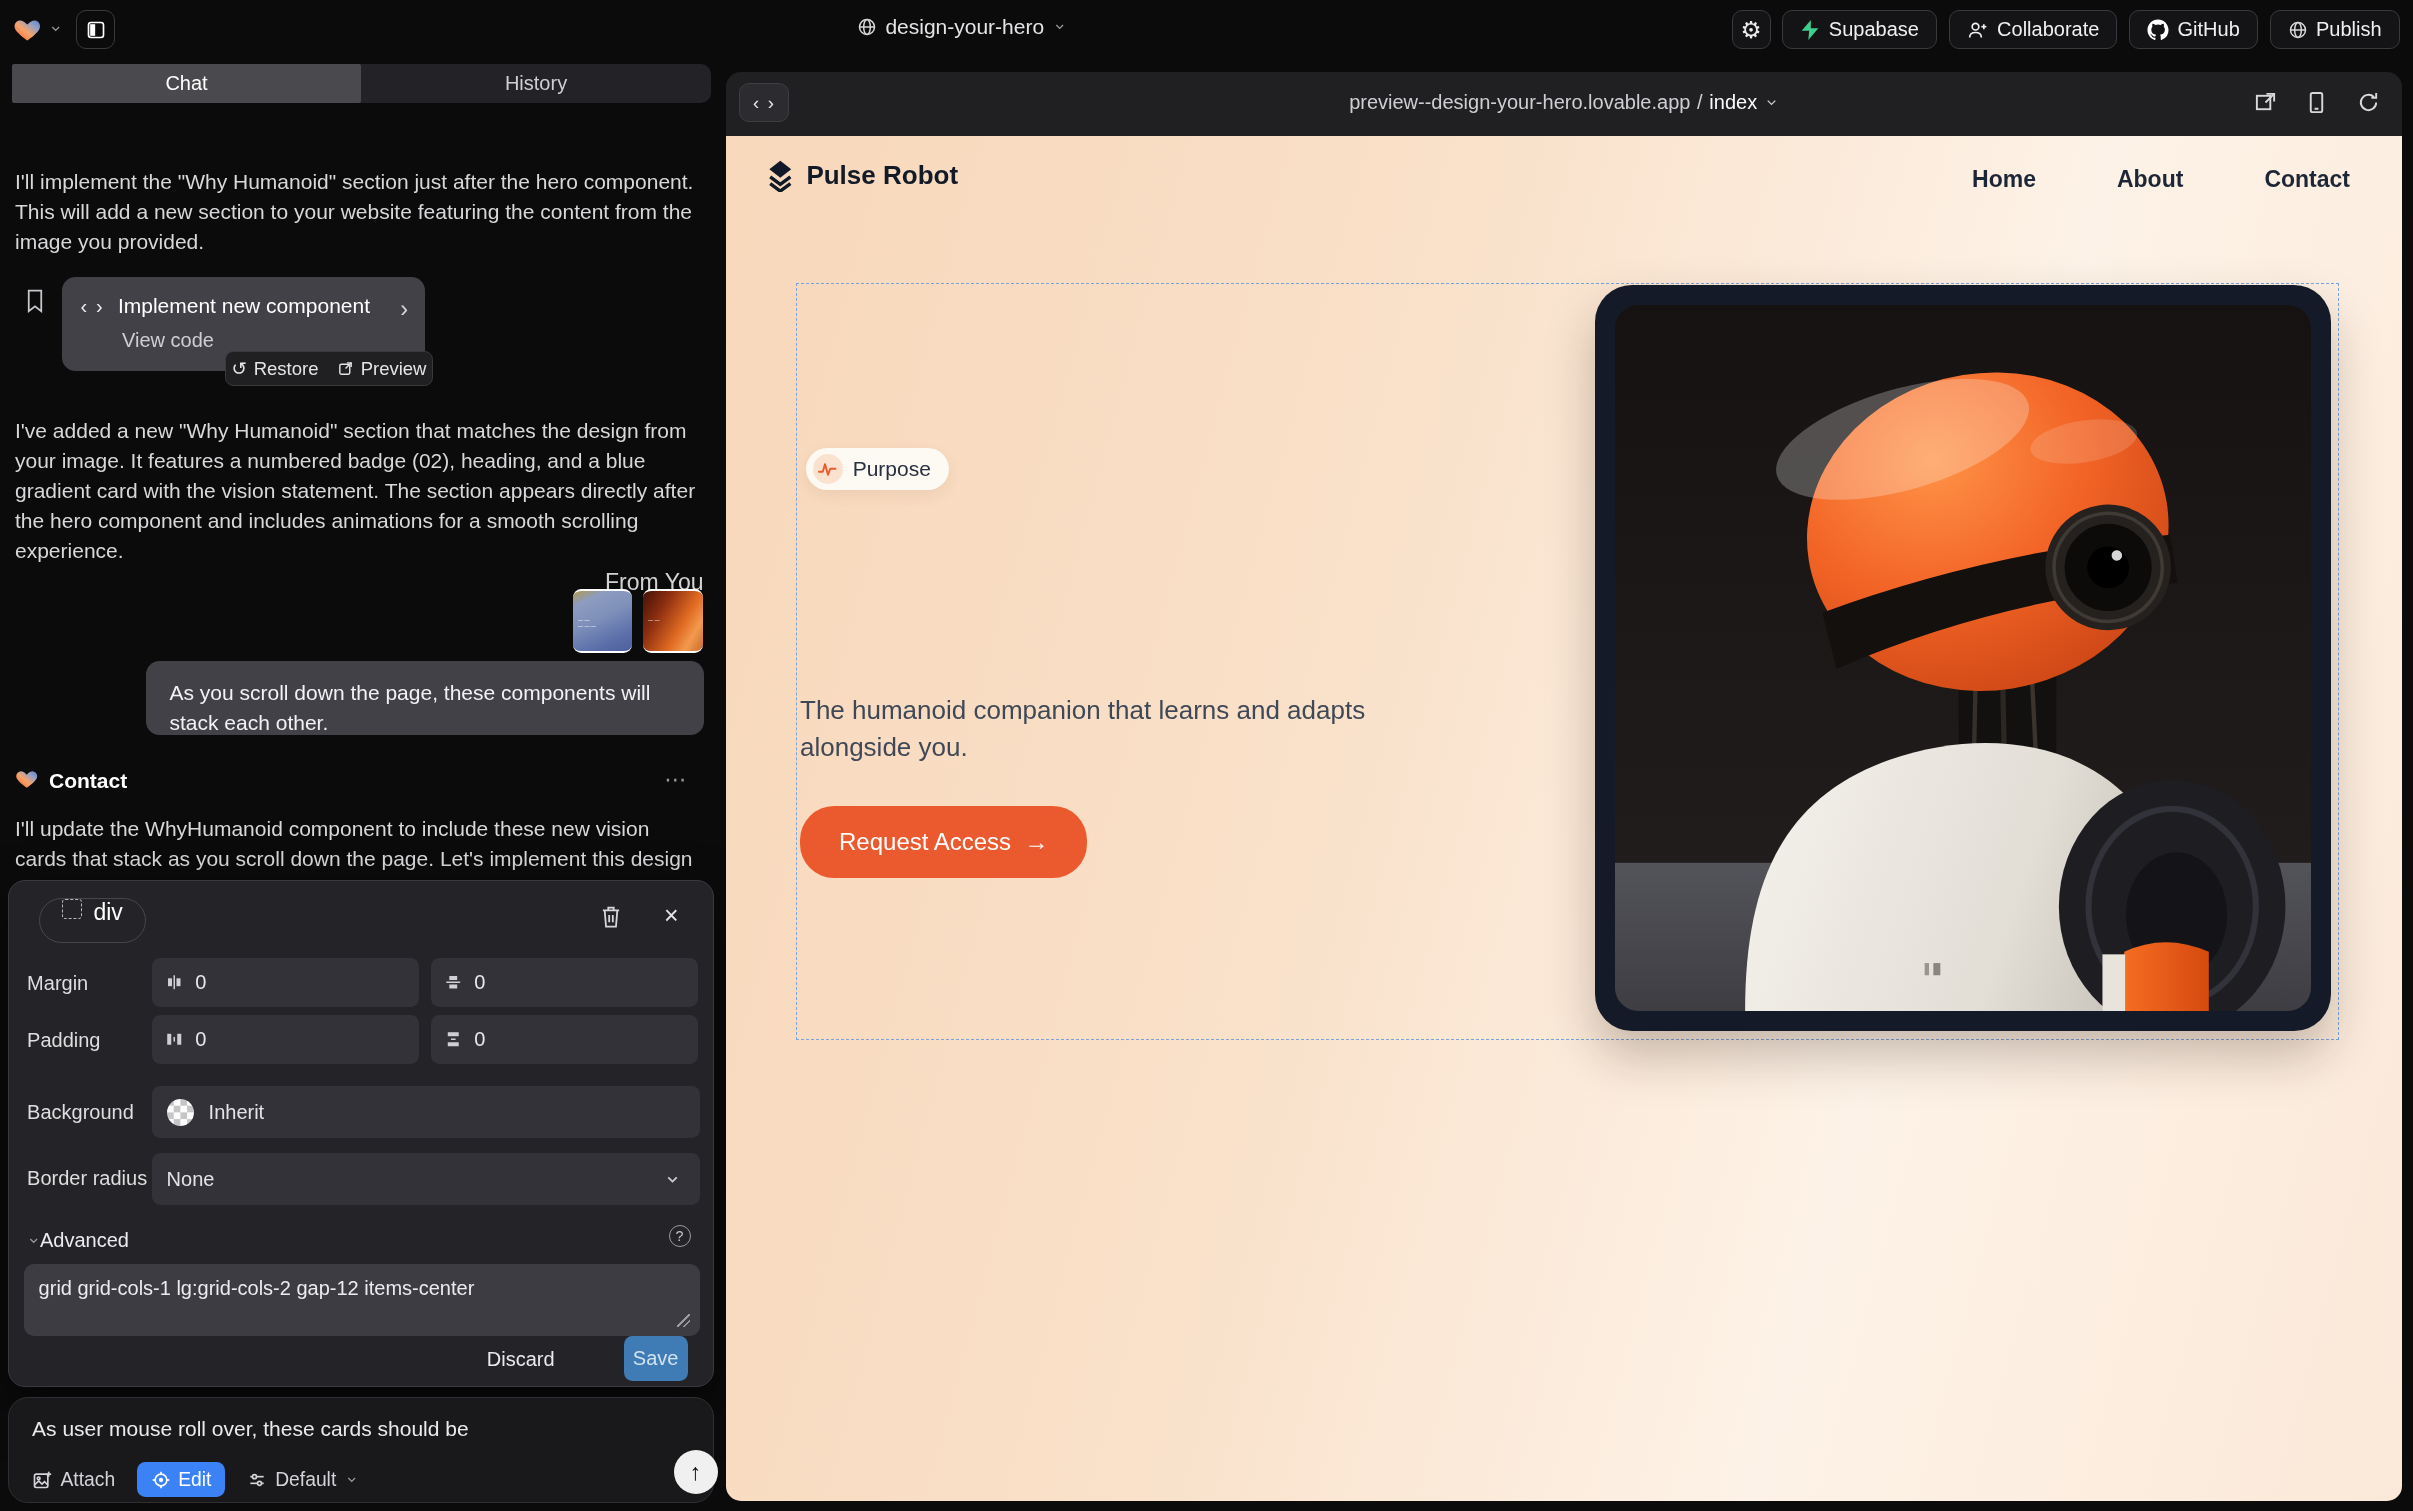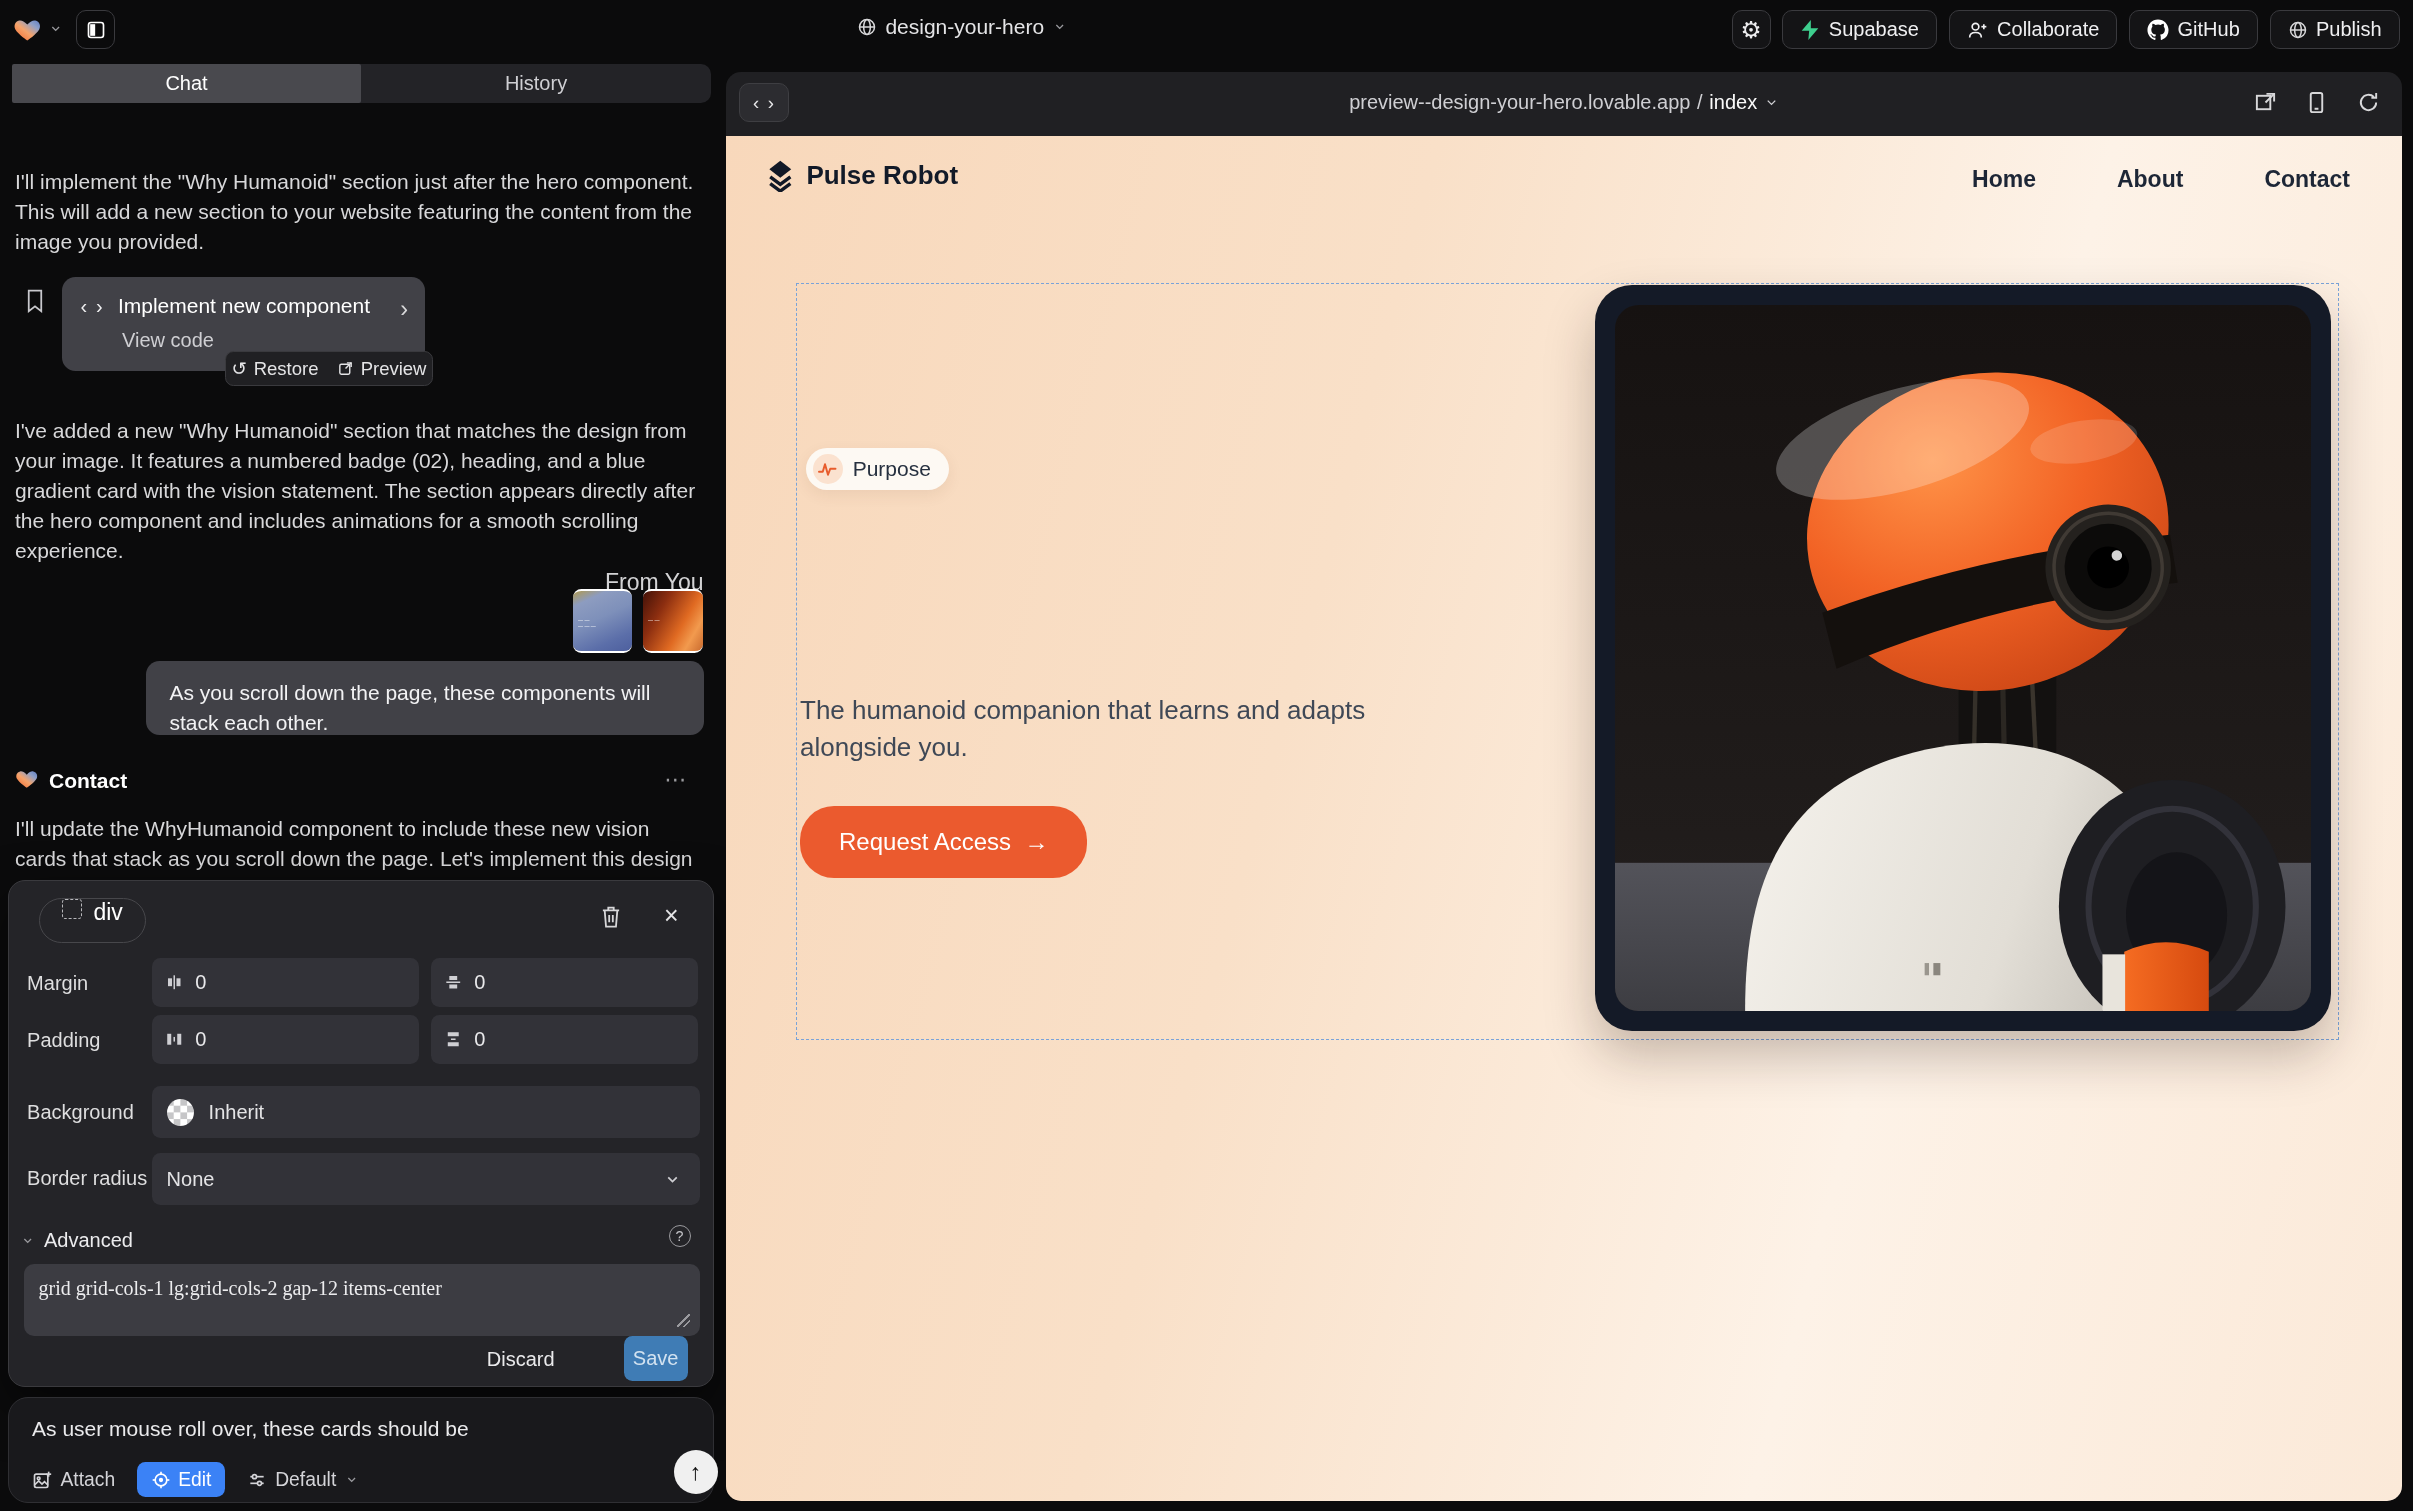--- a/index.html
+++ b/index.html
@@ -56,23 +56,23 @@
   .dash-sq { width:20px; height:20px; border:1.7px dashed #b8b8bc; border-radius:3.4px; }
   #insp-trash { position:absolute; right:91px; top:23.5px; }
   .trash-svg { width:22px; height:23.5px; stroke:#d8d8da; stroke-width:2; fill:none; }
   #insp-close { position:absolute; right:34px; top:20px; font-size:25px; color:#e4e4e6; }
   .insp-label { position:absolute; left:18.5px; font-size:20px; color:#dededf; }
   .mini-input { position:absolute; width:267px; height:49px; background:#323238; border-radius:8.4px; display:flex; align-items:center; gap:11.8px; padding:0 13.4px; font-size:20px; color:#eaeaec; }
   .wide-field { position:absolute; left:143px; width:548px; height:52px; background:#323238; border-radius:8.4px; display:flex; align-items:center; gap:15px; padding:0 15px; font-size:20px; color:#e4e4e6; }
   .mp-ico { width:18.5px; height:18.5px; stroke:#cfcfd3; stroke-width:2.2; fill:#cfcfd3; }
   .swatch { width:27px; height:27px; border-radius:50%; background:repeating-conic-gradient(#ffffff 0% 25%, #c6c6c8 25% 50%); background-size:13.4px 13.4px; }
   .sel-chev { position:absolute; right:18.5px; width:17px; height:17px; stroke:#cfcfd3; stroke-width:2.4; fill:none; }
-  #adv-row { position:absolute; left:12px; top:348px; display:flex; align-items:center; gap:10px; font-size:20px; color:#ececee; }
+  #adv-row { position:absolute; left:18px; top:348px; display:flex; align-items:center; font-size:20px; color:#ececee; }
   #help-ico { position:absolute; right:22px; top:344px; width:22px; height:22px; border:1.7px solid #9a9a9e; border-radius:50%; color:#c4c4c8; font-size:14.3px; display:flex; align-items:center; justify-content:center; }
-  #adv-text { position:absolute; left:15px; top:383px; width:676px; height:72px; background:#3c3c42; border:none; border-radius:10px; resize:none; padding:13.4px 15px; font-size:20px; color:#ececee; font-family:Liberation Serif, serif; }
+  #adv-text { position:absolute; left:15px; top:383px; width:676px; height:72px; background:#3c3c42; border:none; border-radius:10px; resize:none; padding:13.4px 15px; font-size:20px; color:#ececee; font-family:Liberation Sans, sans-serif; }
   .resize-handle { position:absolute; left:668px; top:433px; width:13.4px; height:13.4px; background:linear-gradient(135deg, transparent 0 46%, #9a9a9e 46% 54%, transparent 54% 72%, #9a9a9e 72% 80%, transparent 80%); }
   #discard-btn { position:absolute; right:158px; top:467px; font-size:20px; color:#eaeaec; }
   #save-btn { position:absolute; right:25px; top:455px; width:64px; height:45px; background:#3f7cb5; border-radius:8.4px; display:flex; align-items:center; justify-content:center; font-size:20px; color:#d2e2f0; }
 
   
   #composer { position:absolute; left:7.6px; top:1397px; width:706px; height:106px; background:#19191c; border:1.7px solid #2f2f33; border-radius:20px; }
   #composer-text { position:absolute; left:23.5px; top:18.5px; font-size:21px; color:#eaeaec; }
   #composer-row { position:absolute; left:23.5px; top:64px; display:flex; align-items:center; gap:22px; }
   .cp-item { display:flex; align-items:center; gap:8.4px; font-size:19.3px; color:#d4d4d8; }
   .img-ico, .sliders-ico, .target-ico { width:20px; height:20px; stroke:#d4d4d8; stroke-width:2; fill:none; }

